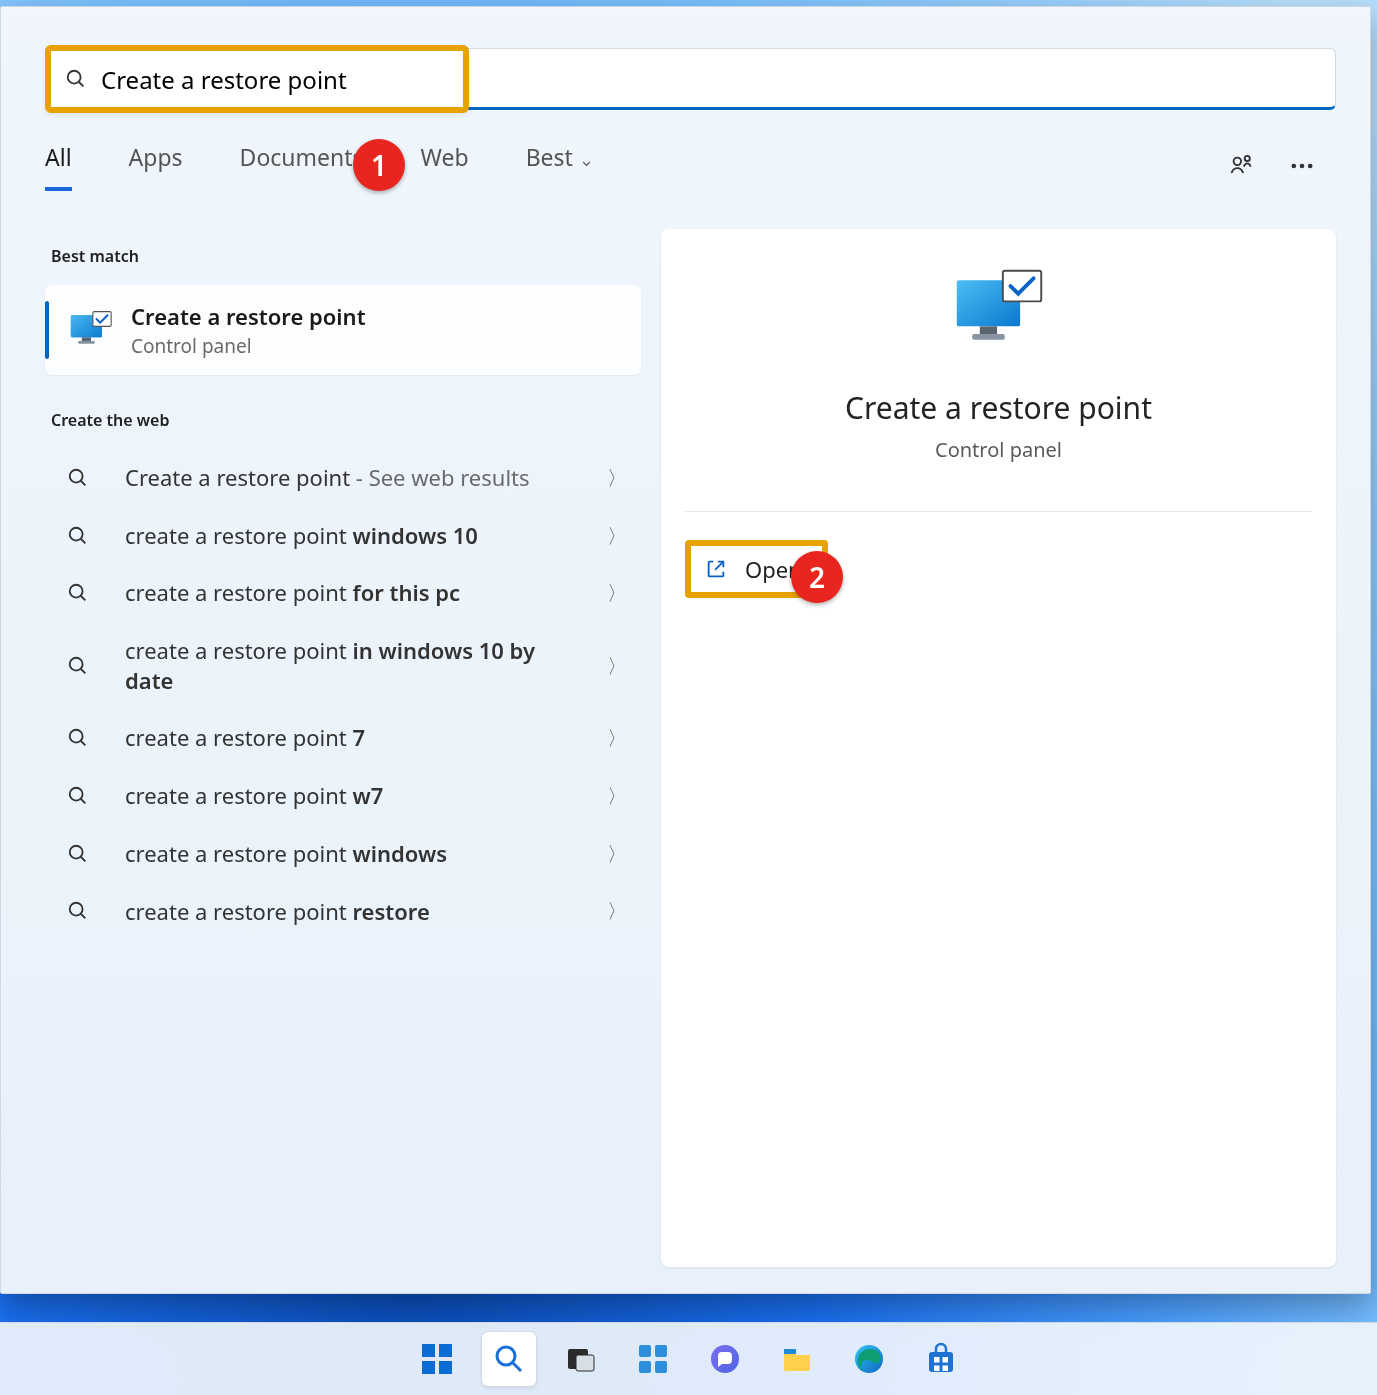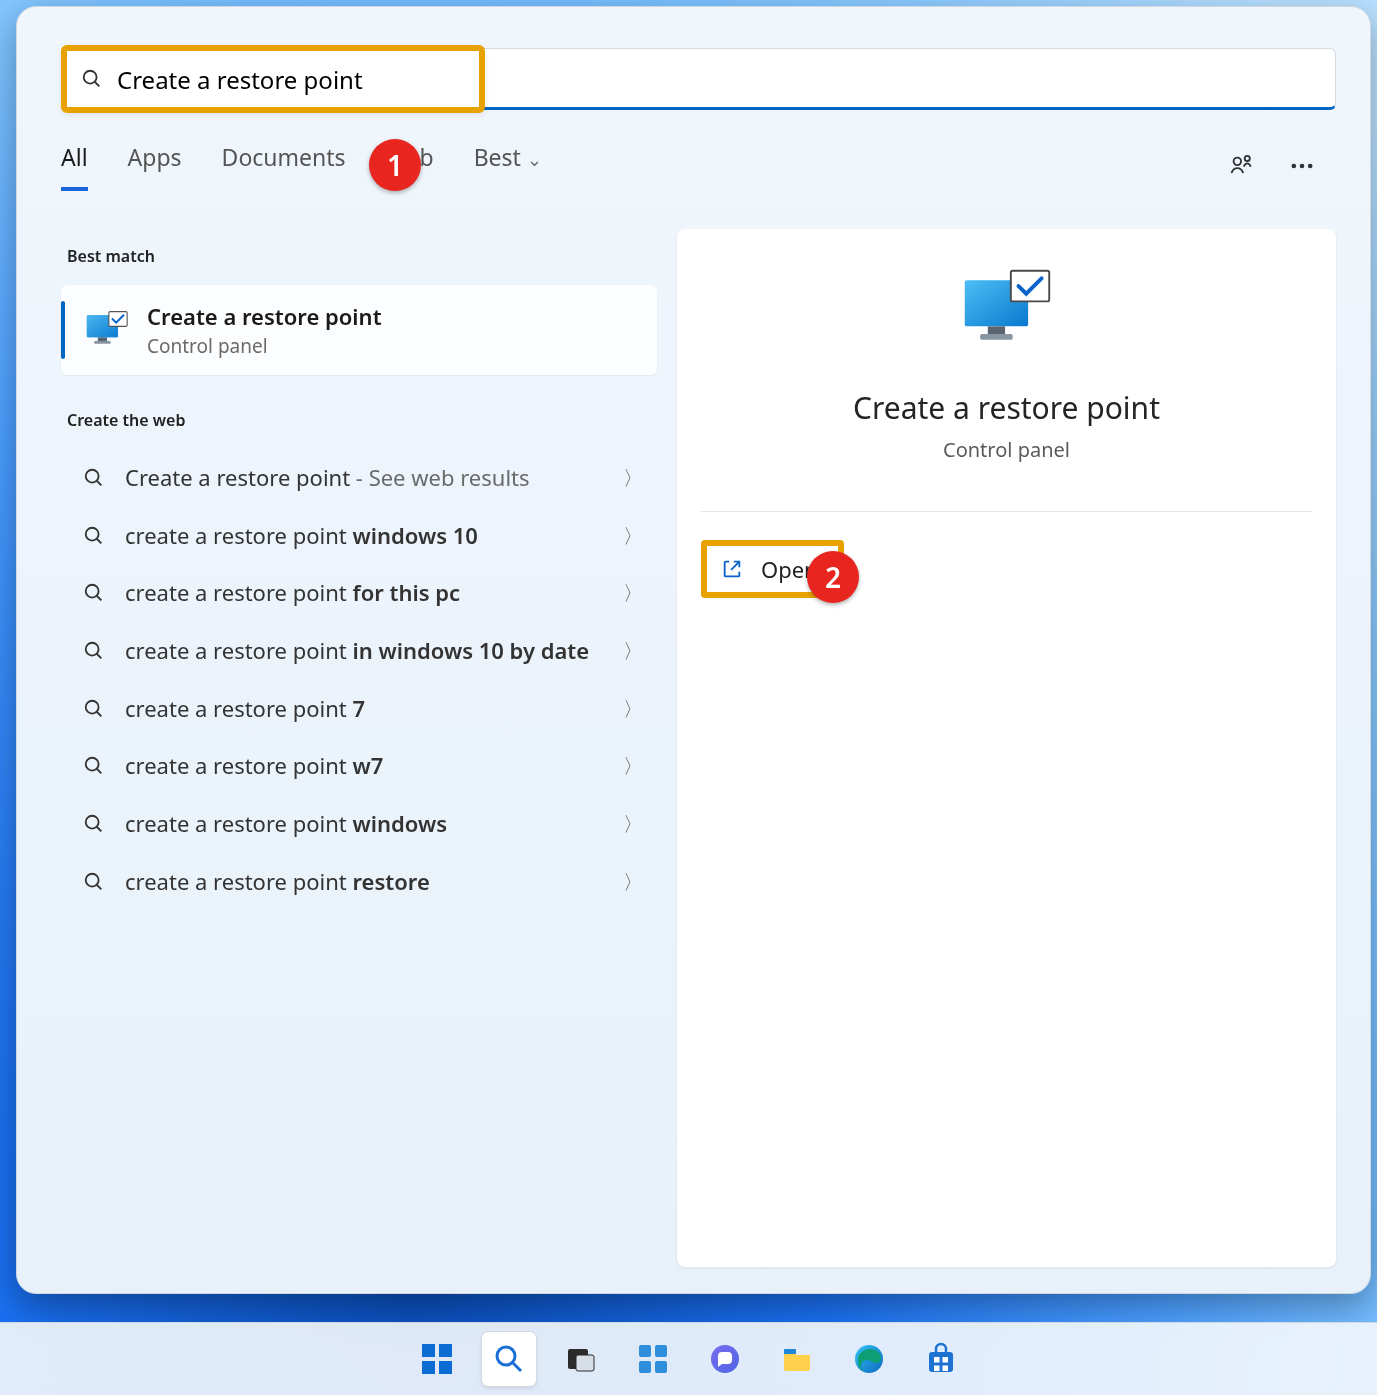--- a/index.html
+++ b/index.html
@@ -4,24 +4,24 @@
 <style>
   * { box-sizing: border-box; margin: 0; padding: 0; }
   html, body { width: 1377px; height: 1395px; font-family: "Segoe UI", system-ui, sans-serif; overflow: hidden; }
   body {
     background: radial-gradient(ellipse at 30% 90%, #0a4db8 0%, #1a6ff0 30%, #4a9eff 55%, #7fc4ff 75%, #b8e0ff 95%);
     position: relative;
   }
 
   .search-window {
     position: absolute;
-    top: 6px; left: 16px; right: 6px;
+    top: 6px; left: 0; right: 6px;
     height: 1288px;
     background: linear-gradient(180deg,#f0f6fc 0%,#e8f1fa 100%);
-    border-radius: 20px;
+    border-radius: 2px;
     box-shadow: 0 12px 34px rgba(0,0,0,0.32);
     overflow: hidden;
     border: 1px solid #cfd8e0;
   }
 
   .search-bar-wrap {
     margin: 38px 34px 0 44px;
     display: flex;
     align-items: center;
   }
@@ -53,21 +53,21 @@
     margin-left: -2px;
   }
   .search-icon { width: 22px; height: 22px; margin-right: 14px; }
   .search-input {
     border: none; outline: none; font-size: 24px; flex:1; font-family: inherit;
   }
 
   .tabs {
     display: flex; align-items: center;
     margin: 28px 44px 0 44px;
-    gap: 40px;
+    gap: 57px;
   }
   .tab {
     font-size: 23px; color: #555; padding-bottom: 14px; cursor:pointer;
     border-bottom: 4px solid transparent;
   }
   .tab.active { color:#1a1a1a; border-bottom:4px solid #1a66d8; }
   .tab .chev { margin-left:6px; font-size:18px; color:#6a6a6a; }
   .tab-spacer { flex:1; }
   .topright-icons { display:flex; gap:32px; align-items:center; margin-right:10px; }
   .top-icon { width:28px; height:28px; color:#303030; }
@@ -87,21 +87,21 @@
     box-shadow:0 1px 2px rgba(0,0,0,0.06);
     position:relative;
   }
   .best-card .bar { position:absolute; left:0; top:16px; bottom:16px; width:4px; background:#0067c0; border-radius:2px;}
   .monitor-sm { width:44px; height:38px; margin-right:18px;}
   .best-title { font-size:22px; font-weight:600; color:#1a1a1a; }
   .best-sub   { font-size:19px; color:#6a6a6a; margin-top:2px; }
 
   .web-list { margin-top:8px; }
   .web-item {
-    display:flex; align-items:center; gap:20px;
+    display:flex; align-items:center; gap:36px;
     padding:14px 14px 14px 22px; cursor:pointer; border-radius:6px;
   }
   .web-item .txt { flex:1; font-size:22px; color:#333; line-height:1.35; }
   .web-item .txt strong { font-weight:600; }
   .web-item .hint { color:#6a6a6a; }
   .web-item .chevr { color:#666; font-size:20px; width:20px; text-align:center;}
   .mag { width:22px; height:22px; flex-shrink:0; }
 
   .right-col {
     flex:1; background:#fff; border-radius:8px; box-shadow:0 1px 3px rgba(0,0,0,0.08);

